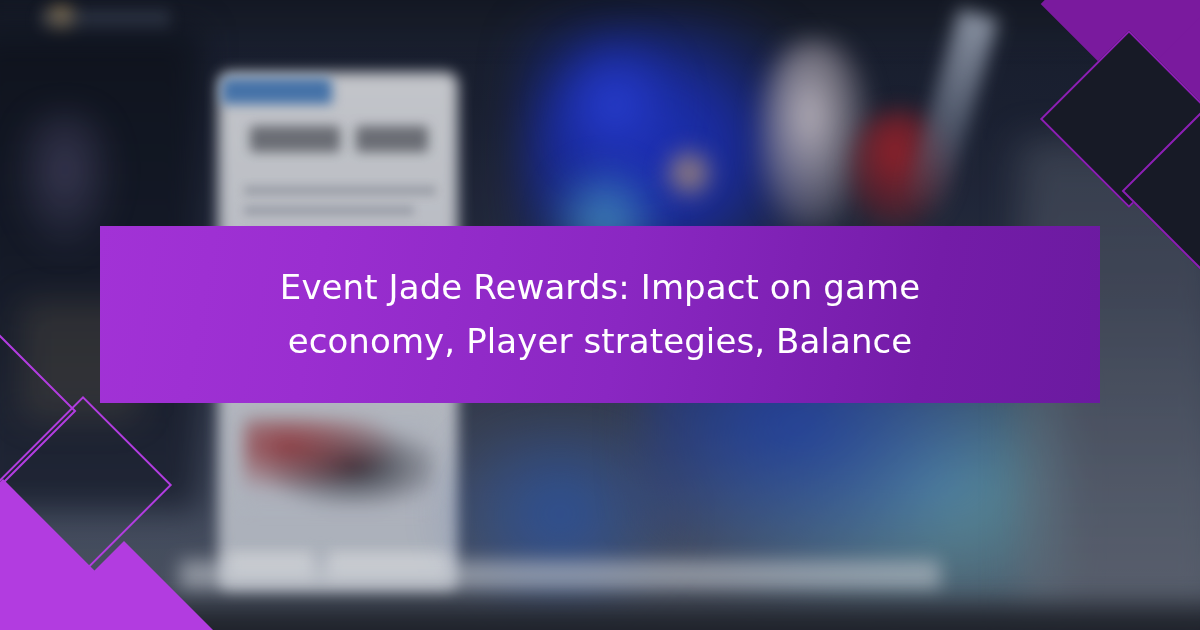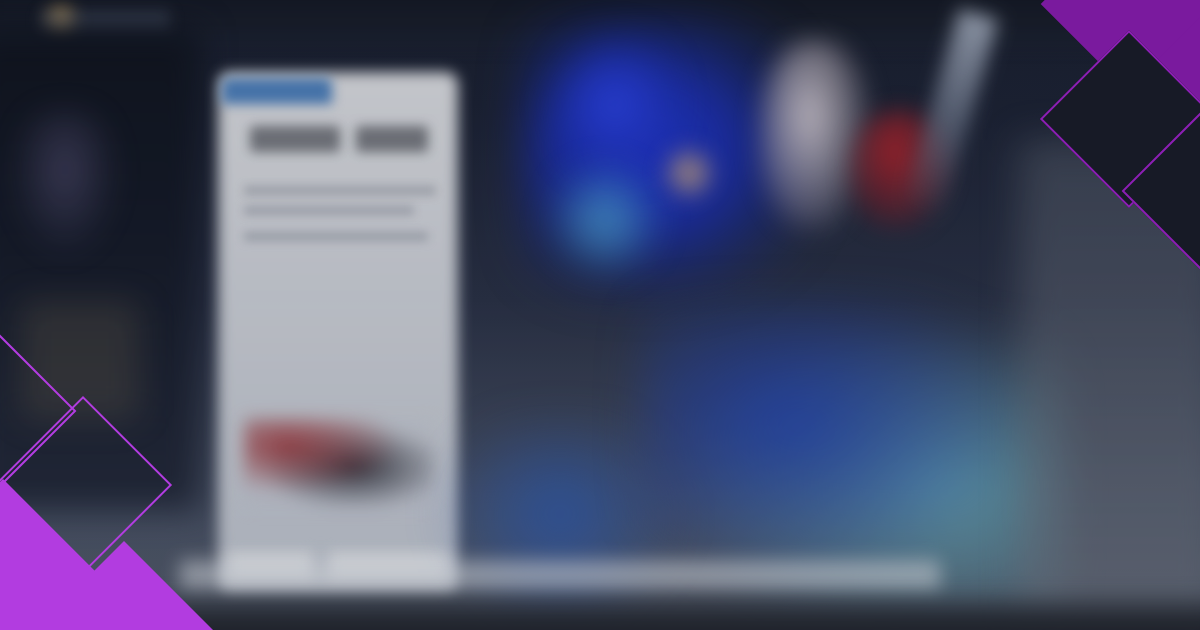--- a/index.html
+++ b/index.html
@@ -281,14 +281,17 @@
     <div class="dia line" style="--c:#8c1fb4; --bgc:#171a26; width:118px; height:118px; left:206px; top:132px;"></div>
   </div>
 
   <div class="deco deco-bl">
     <div class="dia line" style="--c:#b23ce0; --bgc:transparent; width:118px; height:118px; left:-66px; top:-58px;"></div>
     <div class="dia line" style="--c:#b23ce0; --bgc:transparent; width:126px; height:126px; left:20px; top:12px;"></div>
     <div class="dia fill" style="--c:#b23ce0; width:130px; height:130px; left:-62px; top:96px;"></div>
     <div class="dia fill" style="--c:#b23ce0; width:140px; height:140px; left:54px; top:160px;"></div>
   </div>
 
+  <div class="banner">
+    <div class="banner-title">Event Jade Rewards: Impact on game economy, Player strategies, Balance</div>
+  </div>
 
 </div>
 
 </body></html>

